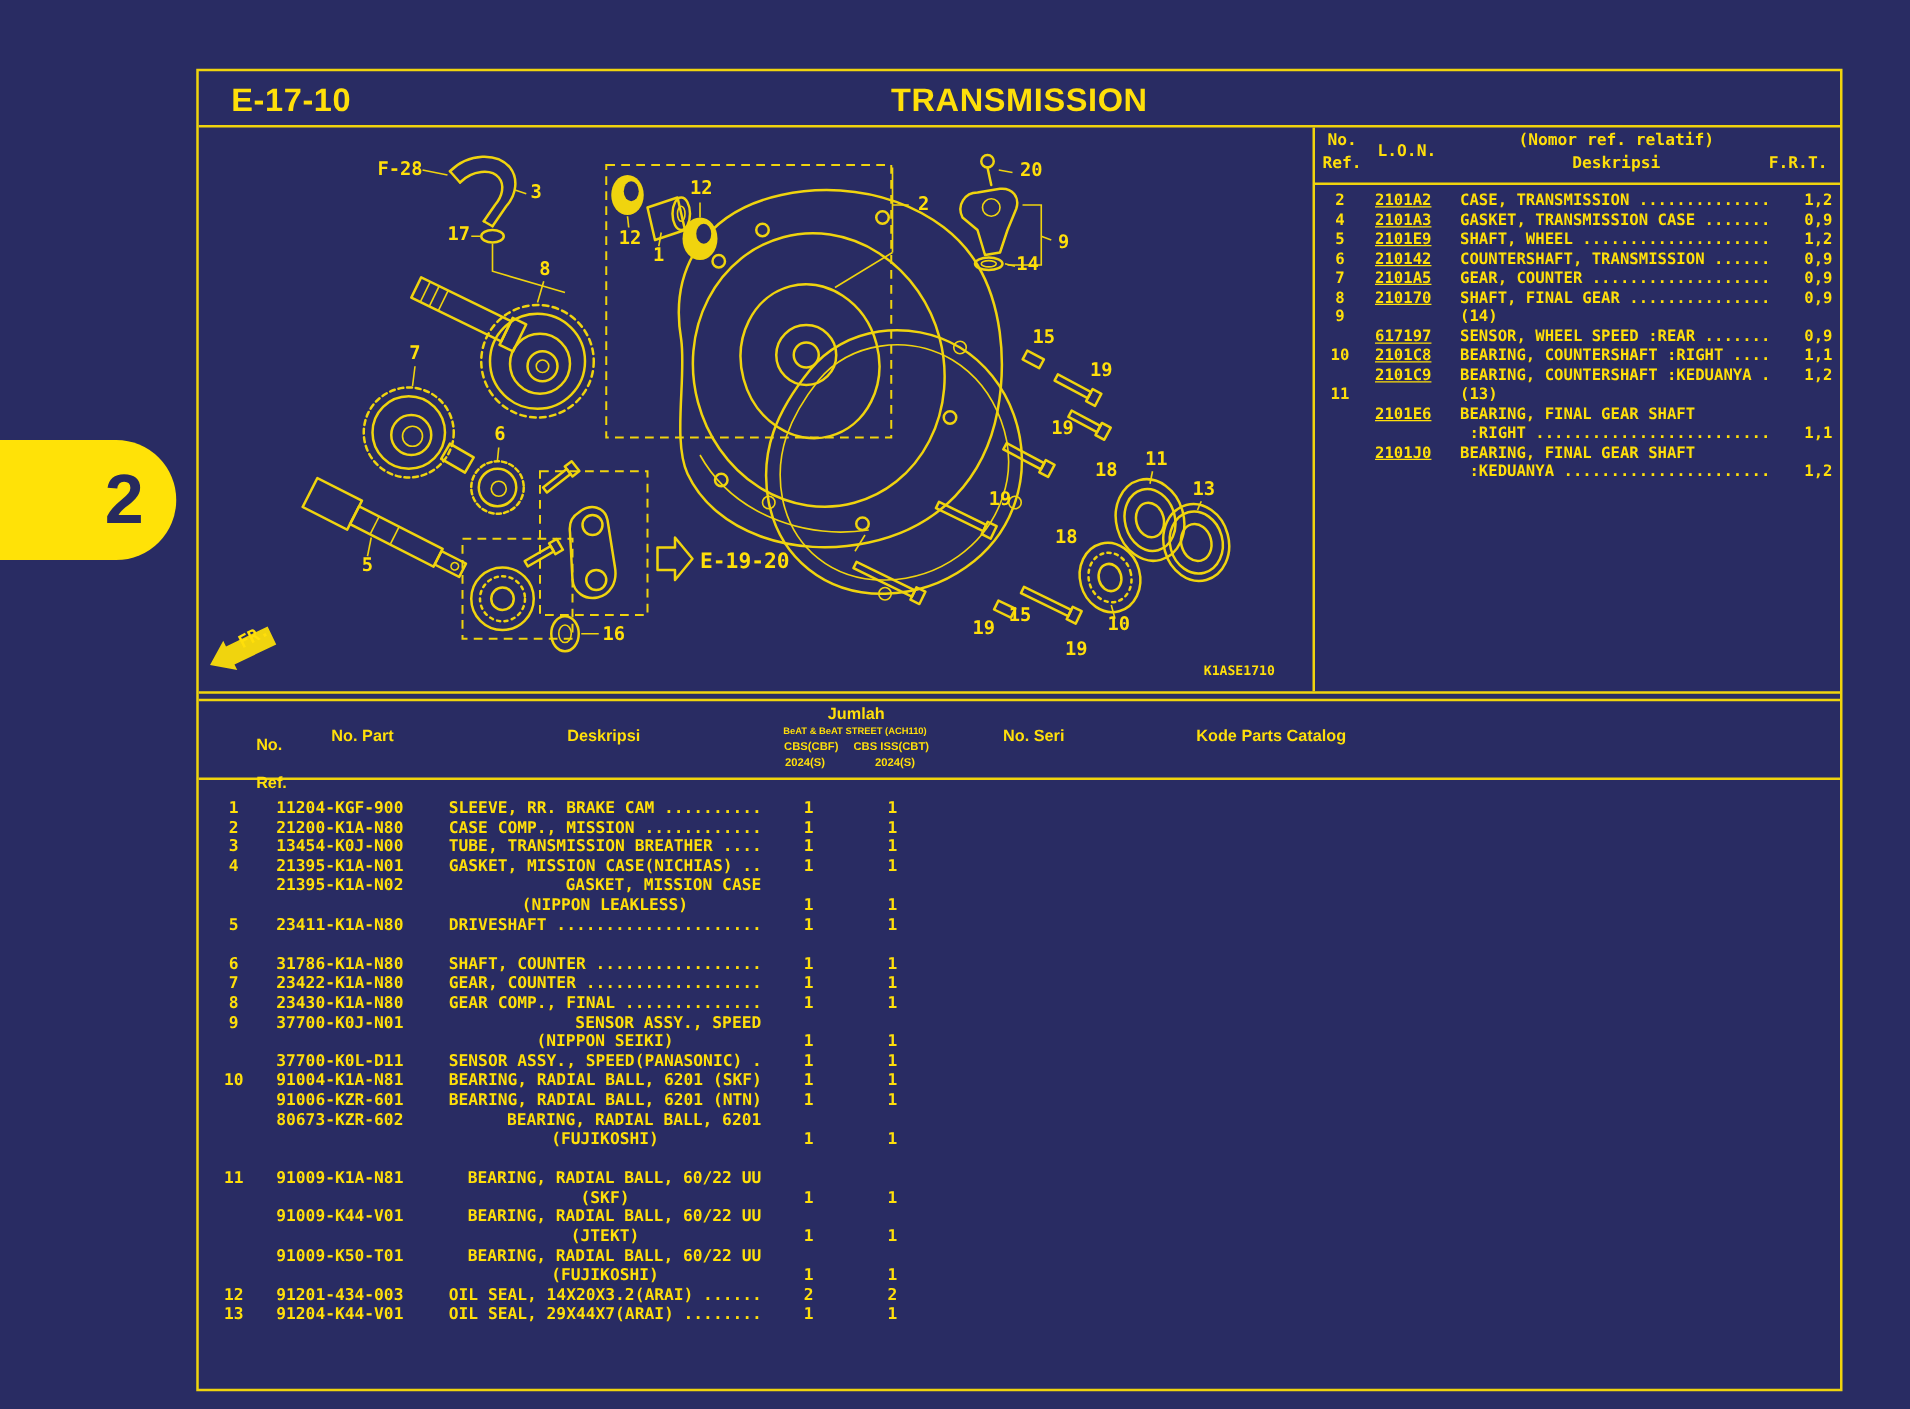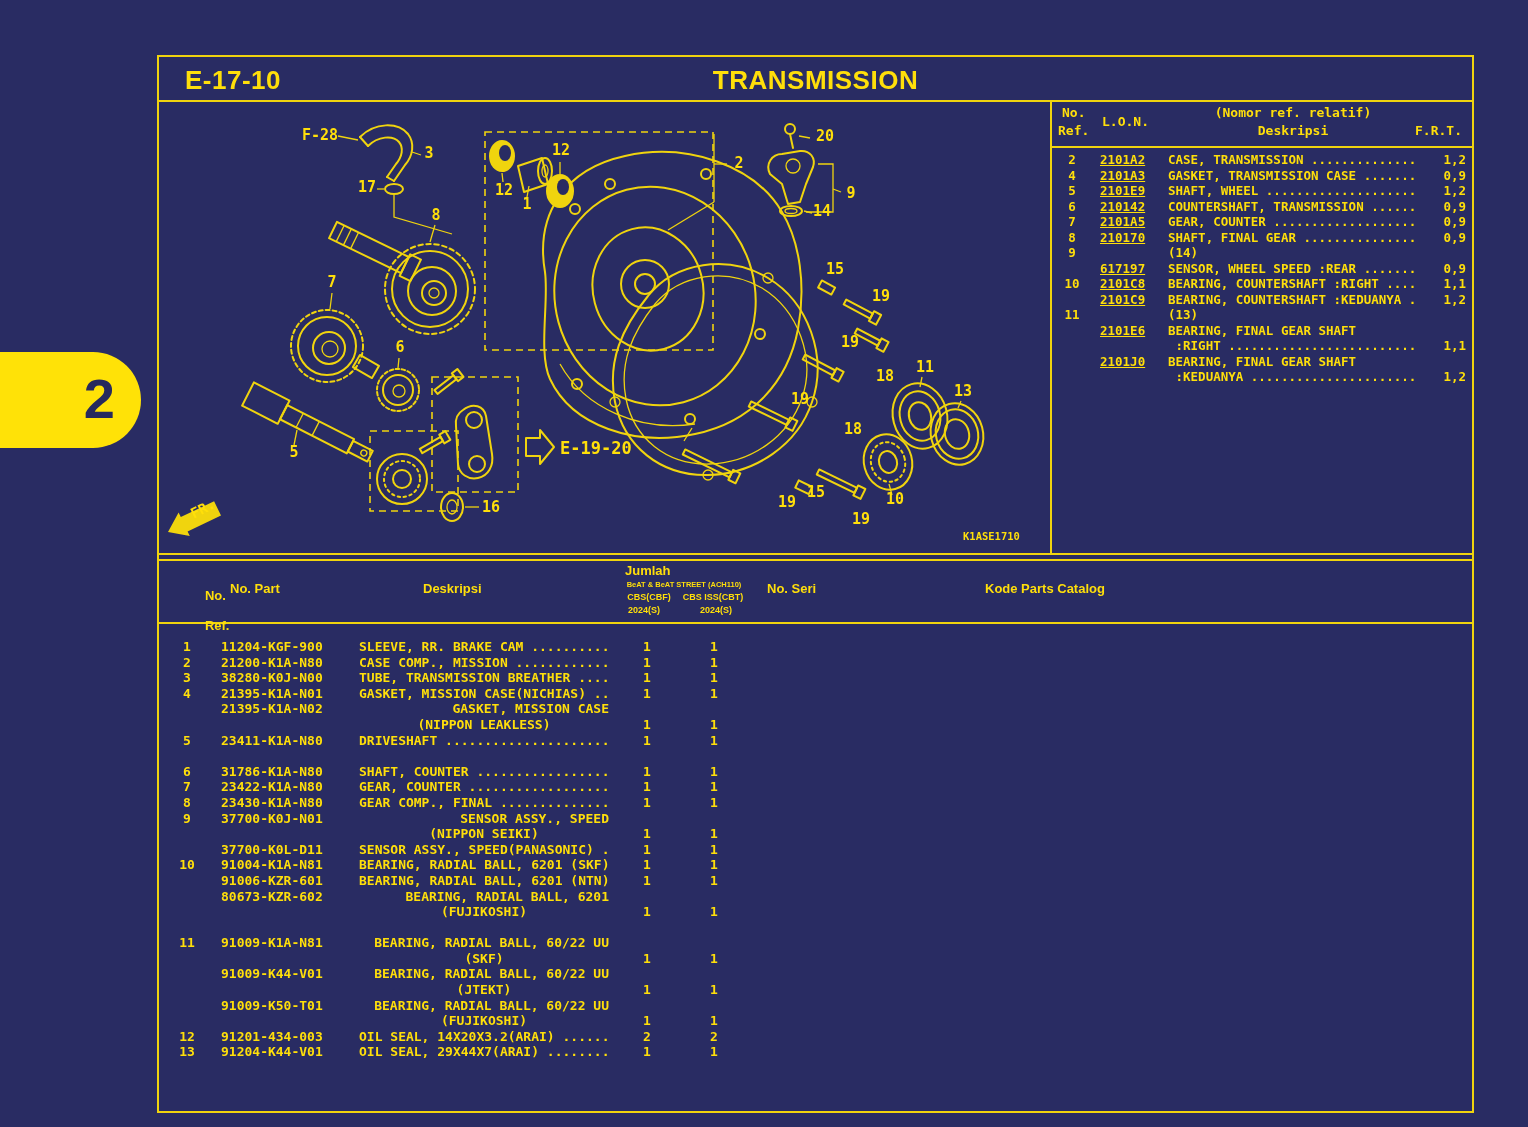--- a/index.html
+++ b/index.html
@@ -43,21 +43,21 @@
   .l-desc{width:250px;margin-left:6px;flex:none;white-space:pre;}
   .l-frt{width:48px;text-align:right;flex:none;}
   
   .sep1{position:absolute;left:0;right:0;top:496px;height:2px;background:var(--ln);}
   .sep2{position:absolute;left:0;right:0;top:502px;height:2px;background:var(--ln);}
   
   .phead{position:absolute;left:0;right:0;top:504px;height:61px;border-bottom:2px solid var(--ln);
          color:var(--yt);font-weight:bold;}
   .phead div{position:absolute;white-space:pre;}
   .ph-l{font-size:13px;line-height:15px;}
-  .ph-c{font-size:13px;}
+  .ph-c{font-size:13px;text-align:center;}
   .ph-s{font-size:7.5px;text-align:center;}
   .ph-v{font-size:9px;text-align:center;}
   
   .pbody{position:absolute;left:0;right:0;top:570px;bottom:0;padding-top:12px;color:var(--yt);
          font-family:"DejaVu Sans Mono",monospace;font-weight:bold;font-size:13px;line-height:15.6px;}
   .prow{display:flex;white-space:pre;}
   .p-ref{width:36px;margin-left:10px;text-align:center;flex:none;}
   .p-part{width:130px;margin-left:16px;flex:none;}
   .p-desc{width:250px;margin-left:8px;flex:none;white-space:pre;text-align:right;}
   .p-desc.cont{text-align:center;}
@@ -368,27 +368,27 @@
       </div>
       <div class="ph-c" style="left:71px;width:120px;top:20px">No. Part</div>
       <div class="ph-c" style="left:264px;width:120px;top:20px">Deskripsi</div>
       <div class="ph-c" style="left:466px;width:120px;top:2px">Jumlah</div>
       <div class="ph-s" style="left:425px;width:200px;top:19px">BeAT &amp; BeAT STREET (ACH110)</div>
       <div class="ph-v" style="left:450px;width:80px;top:31px">CBS(CBF)</div>
       <div class="ph-v" style="left:514px;width:80px;top:31px">CBS ISS(CBT)</div>
       <div class="ph-v" style="left:445px;width:80px;top:44px">2024(S)</div>
       <div class="ph-v" style="left:517px;width:80px;top:44px">2024(S)</div>
       <div class="ph-c" style="left:608px;width:120px;top:20px">No. Seri</div>
-      <div class="ph-c" style="left:826px;top:20px">Kode Parts Catalog</div>
+      <div class="ph-c" style="left:798px;top:20px">Kode Parts Catalog</div>
     </div>
 
     <div class="pbody" id="partrows">
         <div class="prow"><span class="p-ref">1</span><span class="p-part">11204-KGF-900</span><span class="p-desc">SLEEVE, RR. BRAKE CAM ..........</span><span class="p-q1">1</span><span class="p-q2">1</span></div>
         <div class="prow"><span class="p-ref">2</span><span class="p-part">21200-K1A-N80</span><span class="p-desc">CASE COMP., MISSION ............</span><span class="p-q1">1</span><span class="p-q2">1</span></div>
-        <div class="prow"><span class="p-ref">3</span><span class="p-part">38280-K0J-N00</span><span class="p-desc">TUBE, TRANSMISSION BREATHER ....</span><span class="p-q1">1</span><span class="p-q2">1</span></div>
+        <div class="prow"><span class="p-ref">3</span><span class="p-part">13454-K0J-N00</span><span class="p-desc">TUBE, TRANSMISSION BREATHER ....</span><span class="p-q1">1</span><span class="p-q2">1</span></div>
         <div class="prow"><span class="p-ref">4</span><span class="p-part">21395-K1A-N01</span><span class="p-desc">GASKET, MISSION CASE(NICHIAS) ..</span><span class="p-q1">1</span><span class="p-q2">1</span></div>
         <div class="prow"><span class="p-ref"></span><span class="p-part">21395-K1A-N02</span><span class="p-desc">GASKET, MISSION CASE</span><span class="p-q1"></span><span class="p-q2"></span></div>
         <div class="prow"><span class="p-ref"></span><span class="p-part"></span><span class="p-desc cont">(NIPPON LEAKLESS)</span><span class="p-q1">1</span><span class="p-q2">1</span></div>
         <div class="prow"><span class="p-ref">5</span><span class="p-part">23411-K1A-N80</span><span class="p-desc">DRIVESHAFT .....................</span><span class="p-q1">1</span><span class="p-q2">1</span></div>
         <div class="gaprow"></div>
         <div class="prow"><span class="p-ref">6</span><span class="p-part">31786-K1A-N80</span><span class="p-desc">SHAFT, COUNTER .................</span><span class="p-q1">1</span><span class="p-q2">1</span></div>
         <div class="prow"><span class="p-ref">7</span><span class="p-part">23422-K1A-N80</span><span class="p-desc">GEAR, COUNTER ..................</span><span class="p-q1">1</span><span class="p-q2">1</span></div>
         <div class="prow"><span class="p-ref">8</span><span class="p-part">23430-K1A-N80</span><span class="p-desc">GEAR COMP., FINAL ..............</span><span class="p-q1">1</span><span class="p-q2">1</span></div>
         <div class="prow"><span class="p-ref">9</span><span class="p-part">37700-K0J-N01</span><span class="p-desc">SENSOR ASSY., SPEED</span><span class="p-q1"></span><span class="p-q2"></span></div>
         <div class="prow"><span class="p-ref"></span><span class="p-part"></span><span class="p-desc cont">(NIPPON SEIKI)</span><span class="p-q1">1</span><span class="p-q2">1</span></div>

